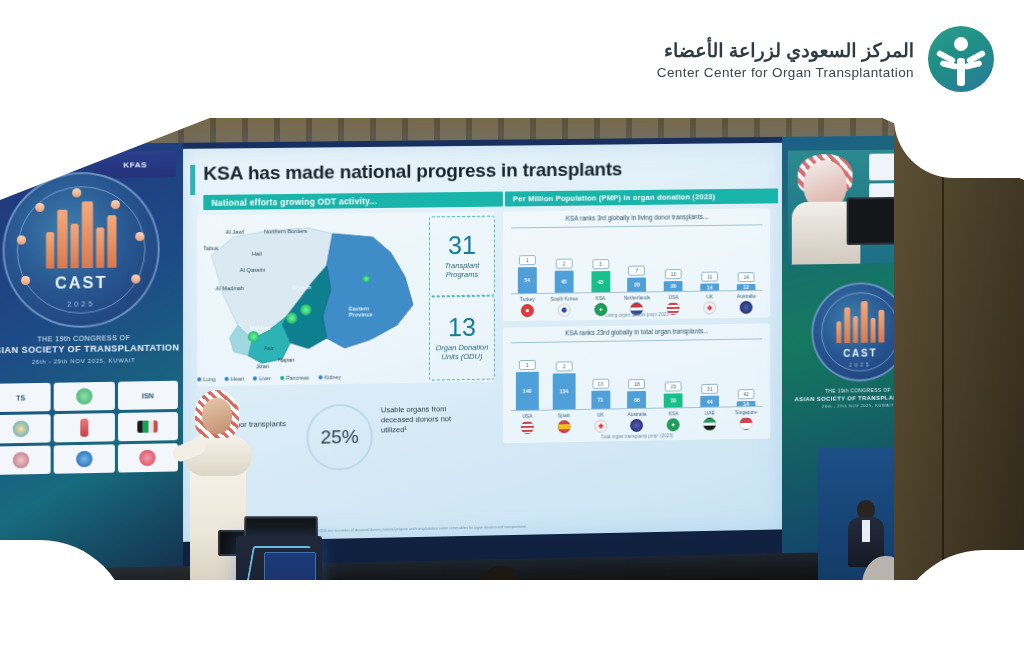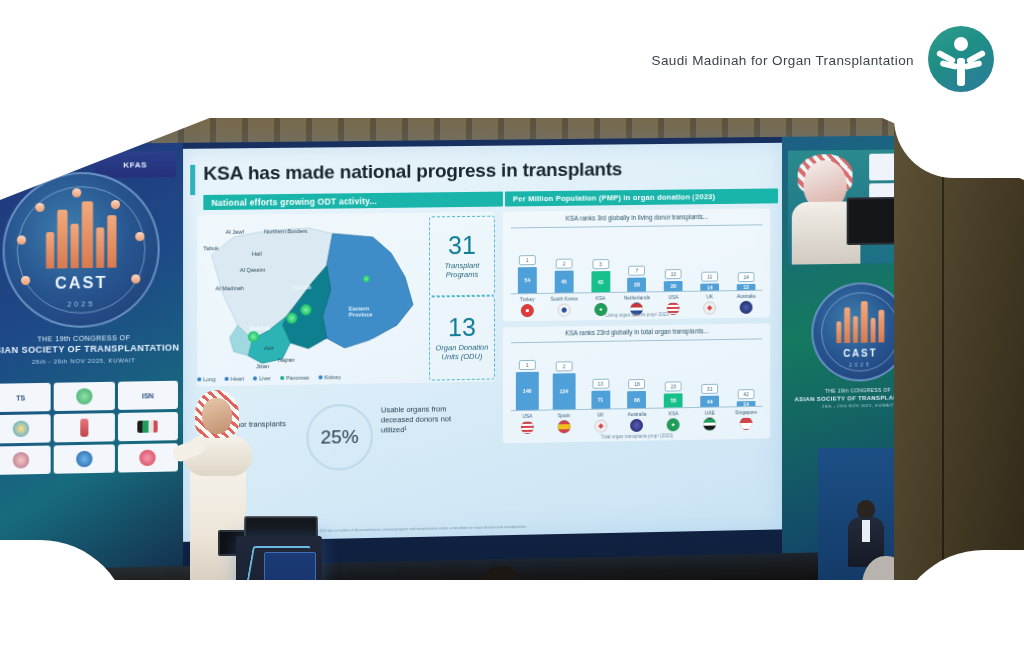--- a/index.html
+++ b/index.html
@@ -559,21 +559,22 @@
 
   <div class="mask-tl"></div>
   <div class="mask-tr"></div>
   <div class="frame-bl"></div>
   <div class="frame-br"></div>
   <div class="frame-bottom"></div>
 
   <div class="header">
     <div class="brand">
       <div class="brand-txt">
-        <div class="brand-en">Saudi Madinah for Organ Transplantation</div>
+        <div class="brand-ar">المركز السعودي لزراعة الأعضاء</div>
+        <div class="brand-en">Center Center for Organ Transplantation</div>
       </div>
       <div class="brand-mark">
         <div class="fig"></div>
         <div class="palm">
           <i style="left:-1px;top:6px;transform:rotate(28deg);"></i>
           <i style="right:-1px;top:6px;transform:rotate(-28deg);"></i>
           <i style="left:3px;top:14px;transform:rotate(14deg);width:18px;"></i>
           <i style="right:3px;top:14px;transform:rotate(-14deg);width:18px;"></i>
         </div>
         <div class="trunk"></div>

